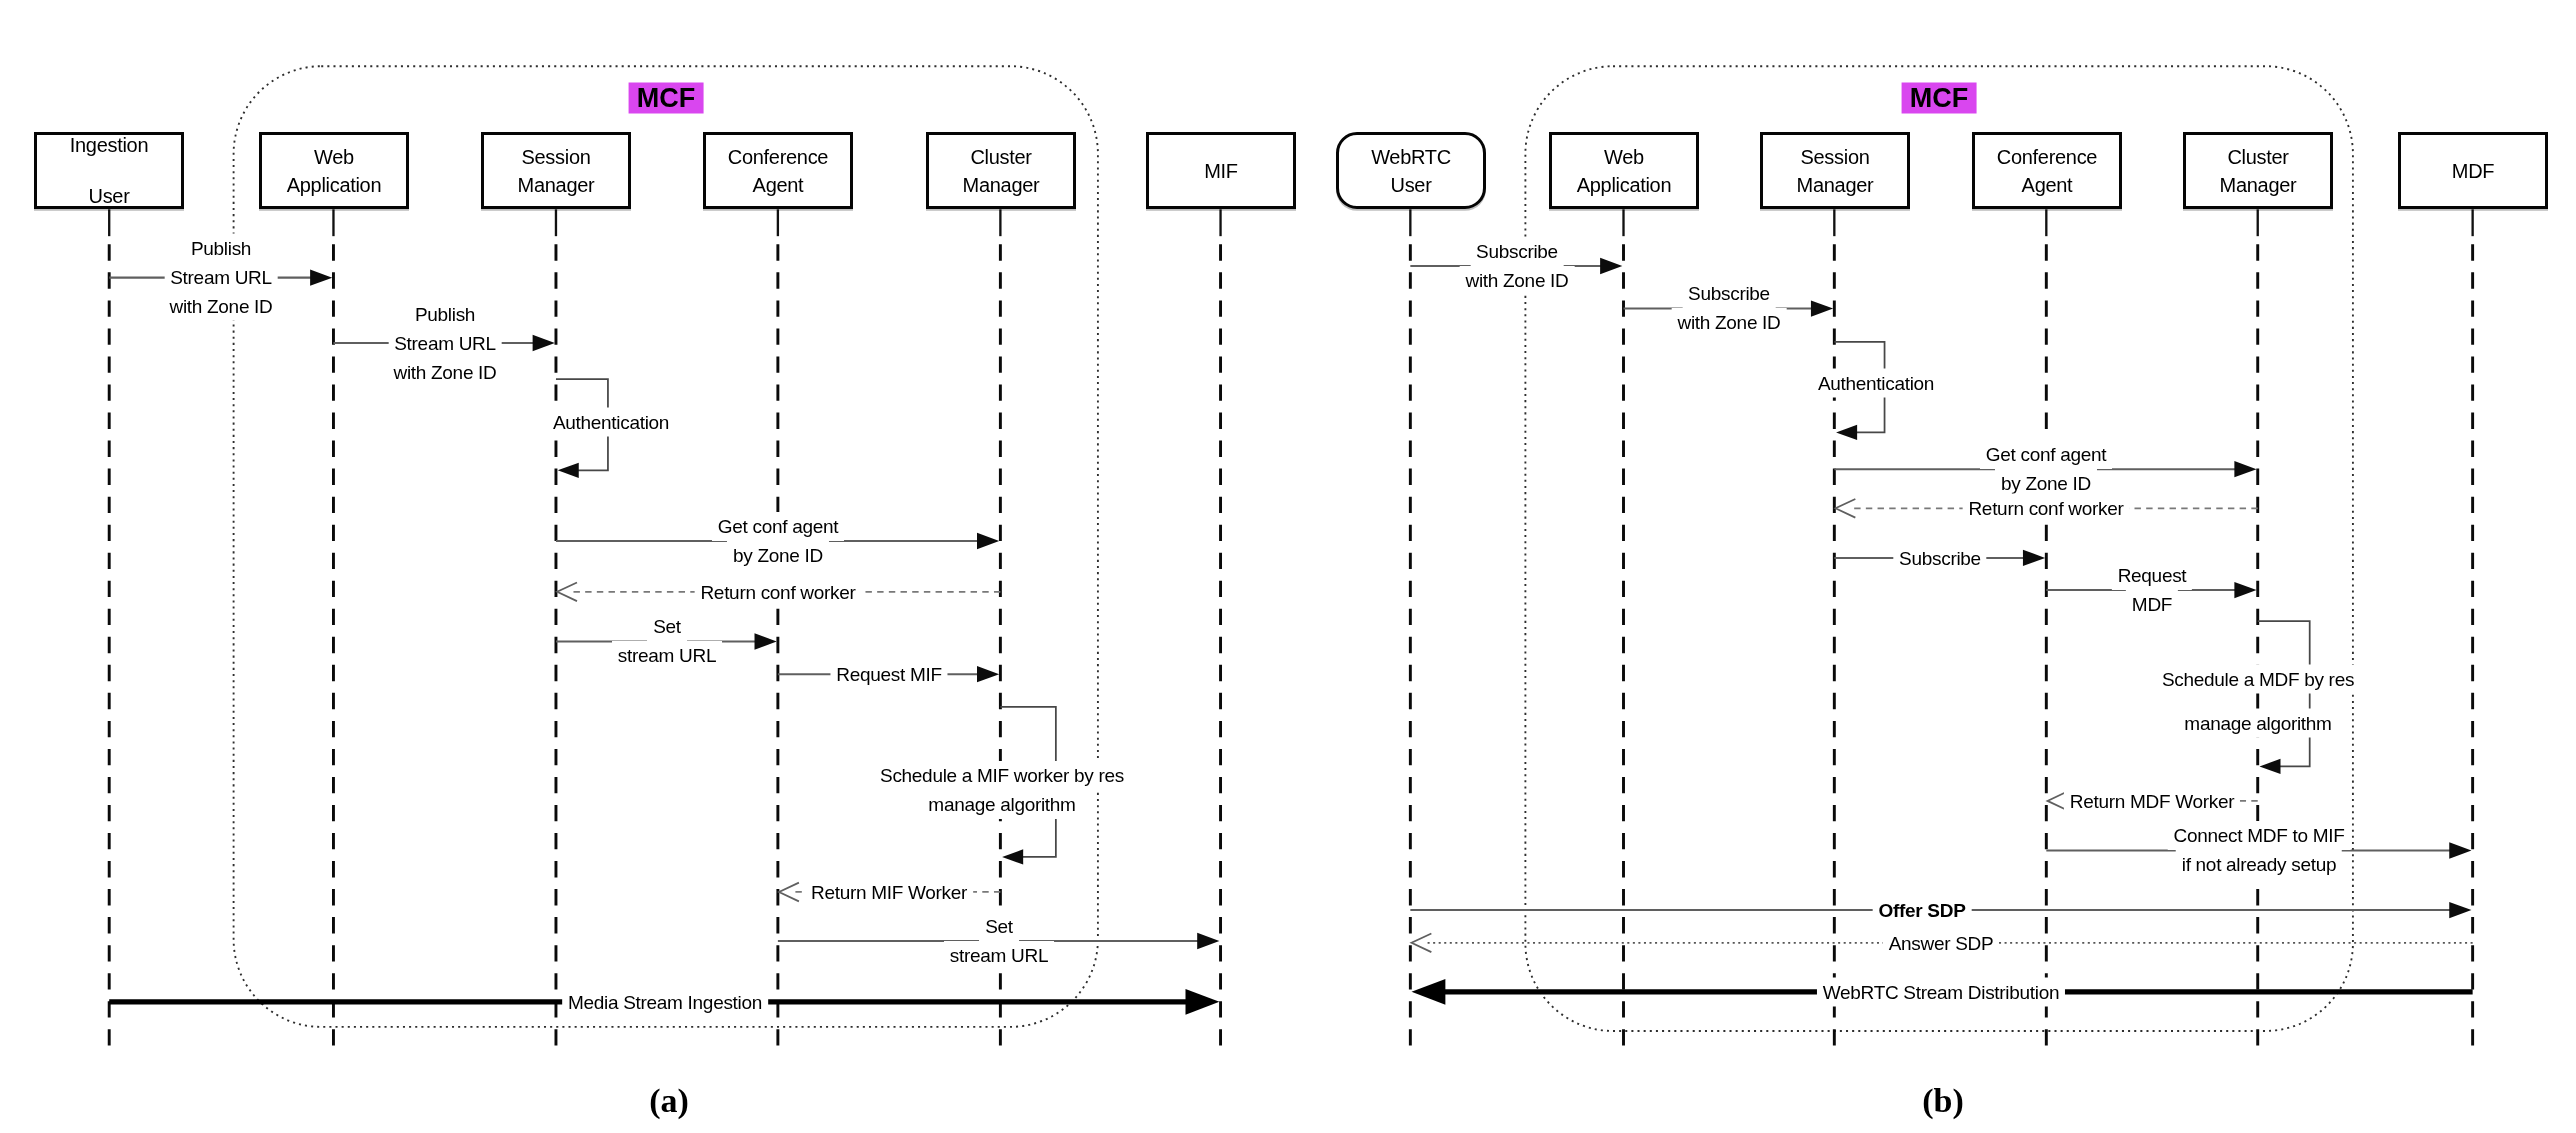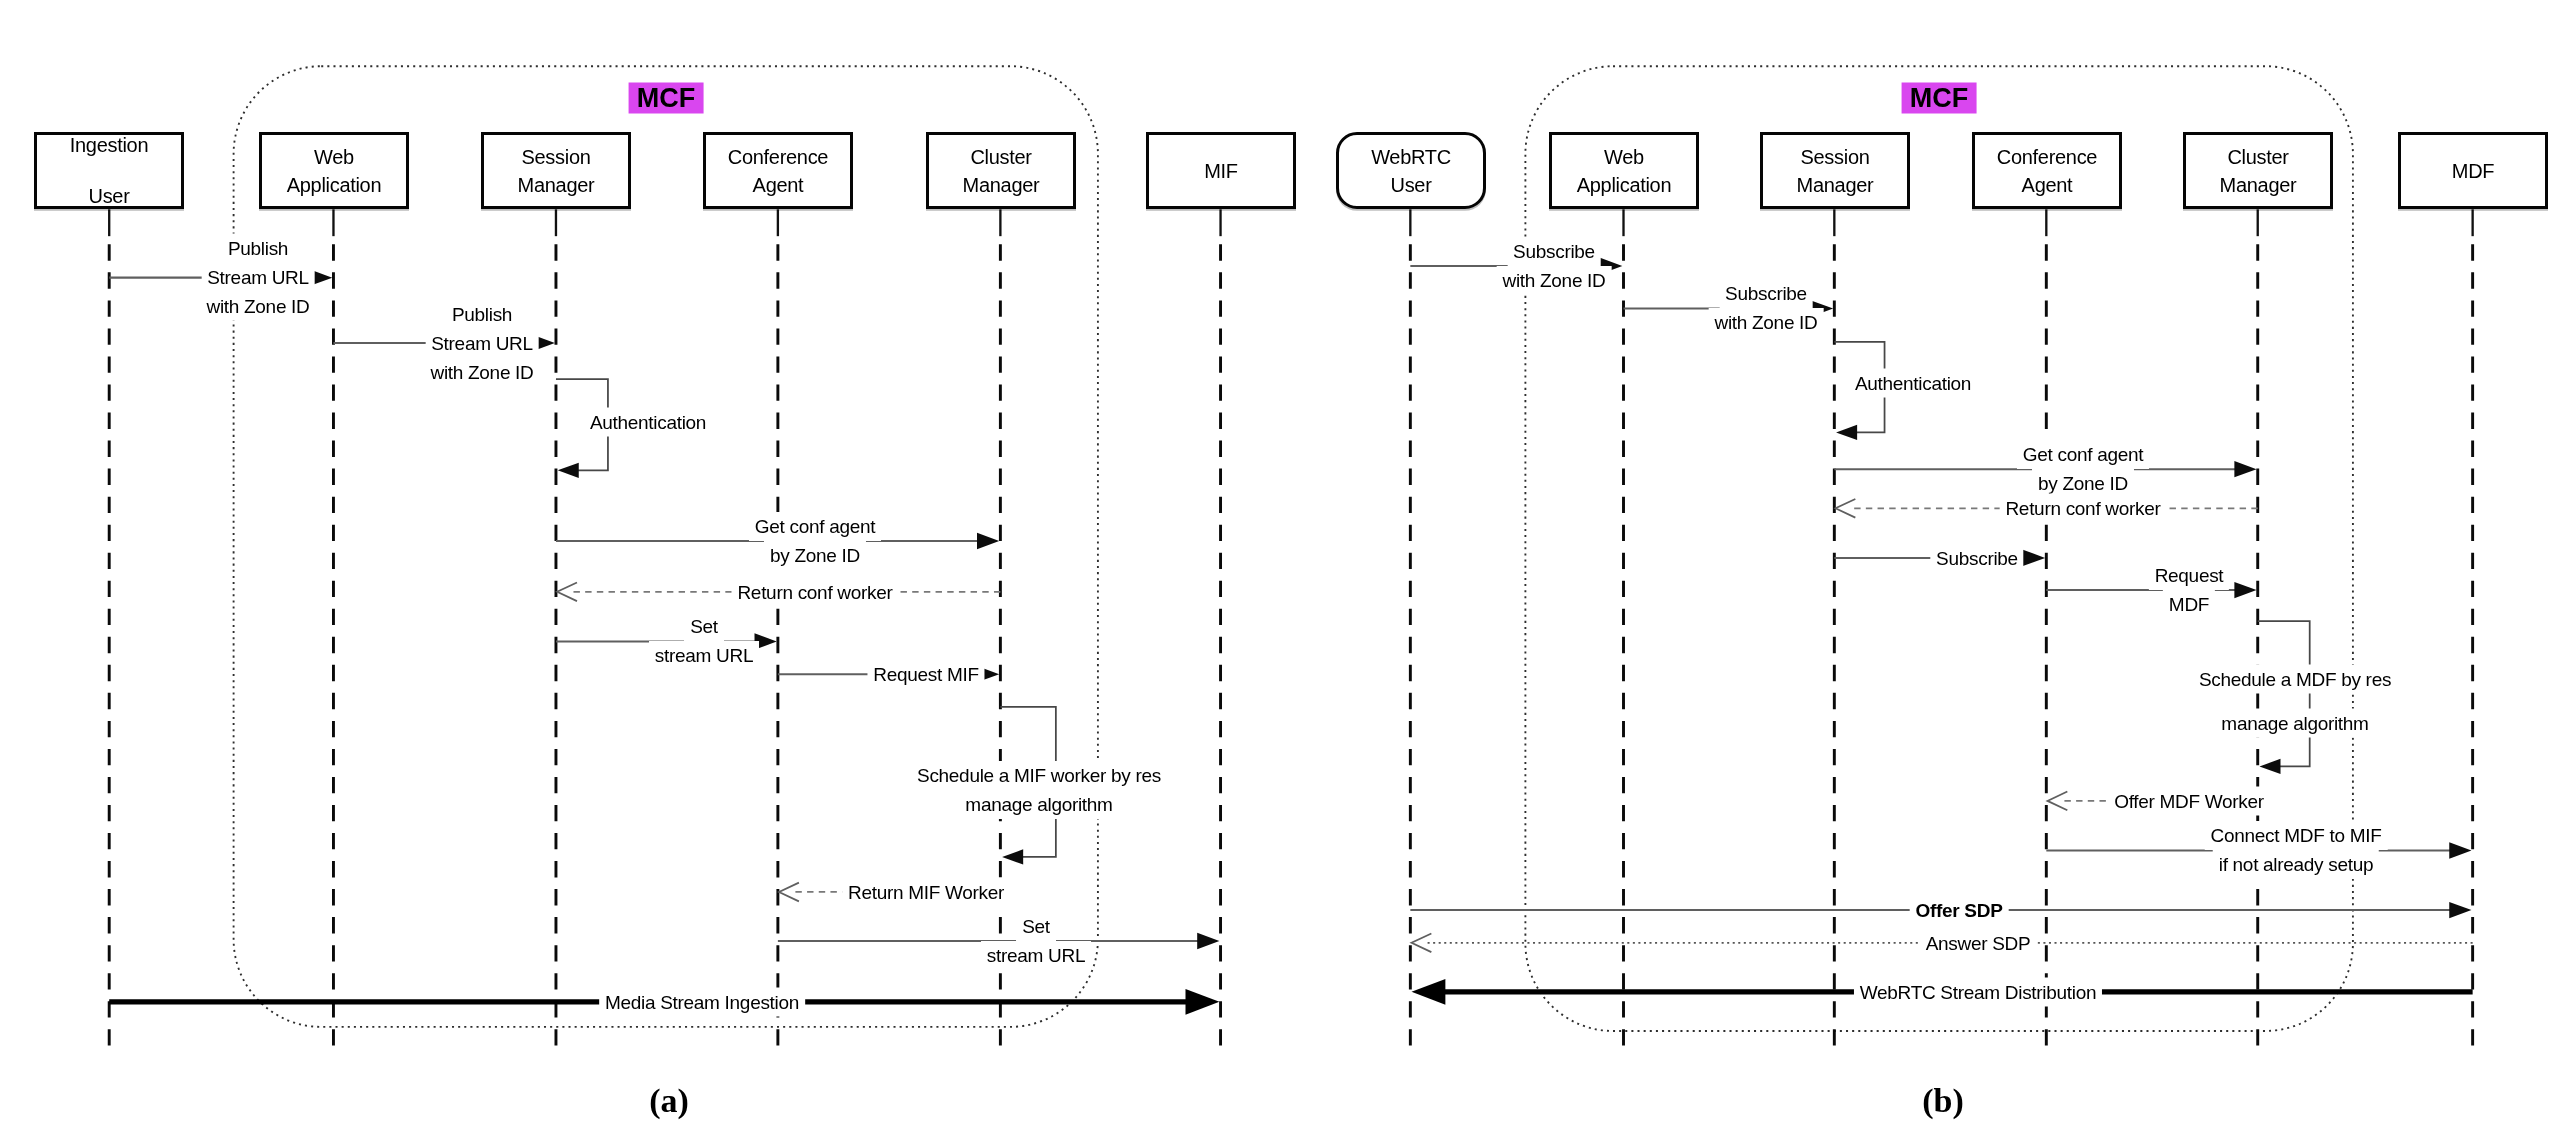--- a/index.html
+++ b/index.html
@@ -9,21 +9,21 @@
   #lines-layer{position:absolute;left:0;top:0;}
   .actor{position:absolute;box-sizing:border-box;width:150px;height:77px;
          background:#fff;border:3.5px solid #050505;
          display:flex;flex-direction:column;align-items:center;justify-content:center;
          font-size:20px;line-height:28px;text-align:center;letter-spacing:-0.3px;
          box-shadow:0 1.8px 0 rgba(0,0,0,.25);}
   .mcf-title{position:absolute;transform:translate(-50%,-50%);
          font-size:27px;font-weight:bold;letter-spacing:0px;background:#d946ef;padding:0 8.2px;}
   .msg-label{position:absolute;transform:translate(-50%,-50%);
          display:flex;flex-direction:column;align-items:center;
-         font-size:19px;line-height:29px;white-space:nowrap;text-align:center;letter-spacing:-0.3px;margin-left:37px;}
+         font-size:19px;line-height:29px;white-space:nowrap;text-align:center;letter-spacing:-0.3px;}
   .msg-label span{background:#ffffff;padding:0 5.8px;}
   .caption{position:absolute;transform:translate(-50%,-50%);
          font-family:"Liberation Serif",serif;font-weight:bold;font-size:34px;}
 </style>
 </head>
 <body>
 
 <div id="figure">
     <svg id="lines-layer" width="2576" height="1134" viewBox="0 0 4411 1941">
       <g>
@@ -290,21 +290,21 @@
     </div>
     <div class="msg-label" style="left: 2152px; top: 590px;">
       <span>Request</span>
       <span>MDF</span>
     </div>
     <div class="msg-label" style="left: 2258px; top: 701px; gap: 15px;">
       <span>Schedule a MDF by res</span>
       <span>manage algorithm</span>
     </div>
     <div class="msg-label" style="left: 2152px; top: 801px;">
-      <span>Offer MDF Worker</span>
+      <span>Return MDF Worker</span>
     </div>
     <div class="msg-label" style="left: 2259px; top: 850px;">
       <span>Connect MDF to MIF</span>
       <span>if not already setup</span>
     </div>
     <div class="msg-label" style="left: 1922px; top: 910px; font-weight: bold;">
       <span>Offer SDP</span>
     </div>
     <div class="msg-label" style="left: 1941px; top: 943px;">
       <span>Answer SDP</span>

